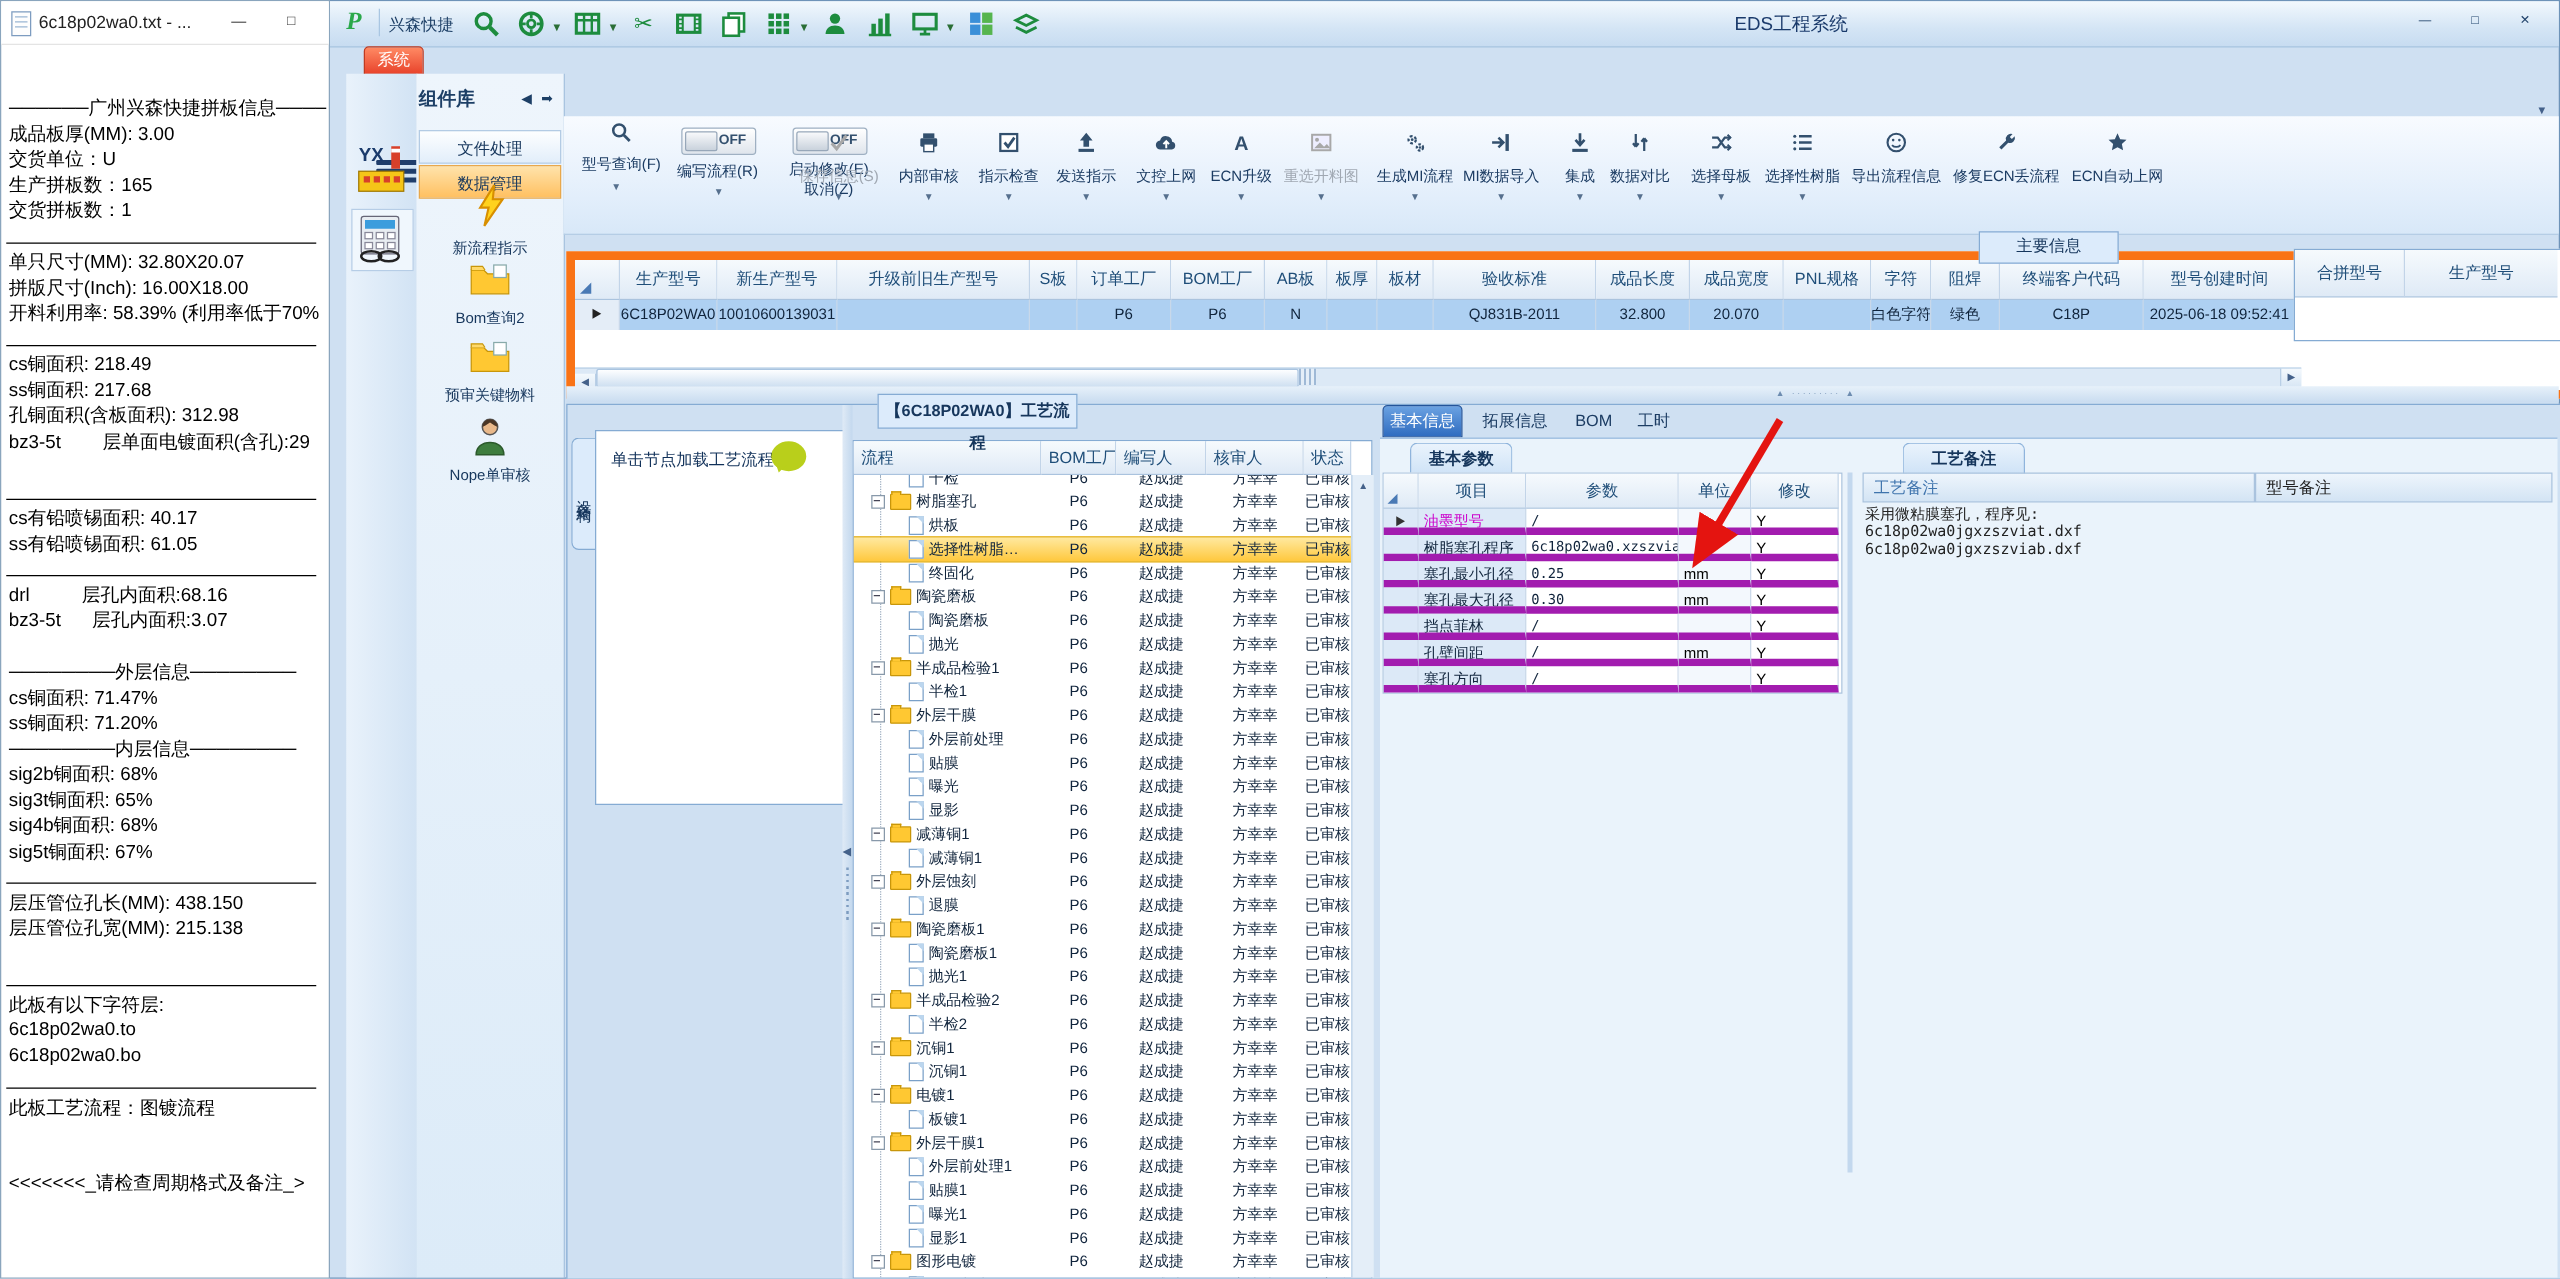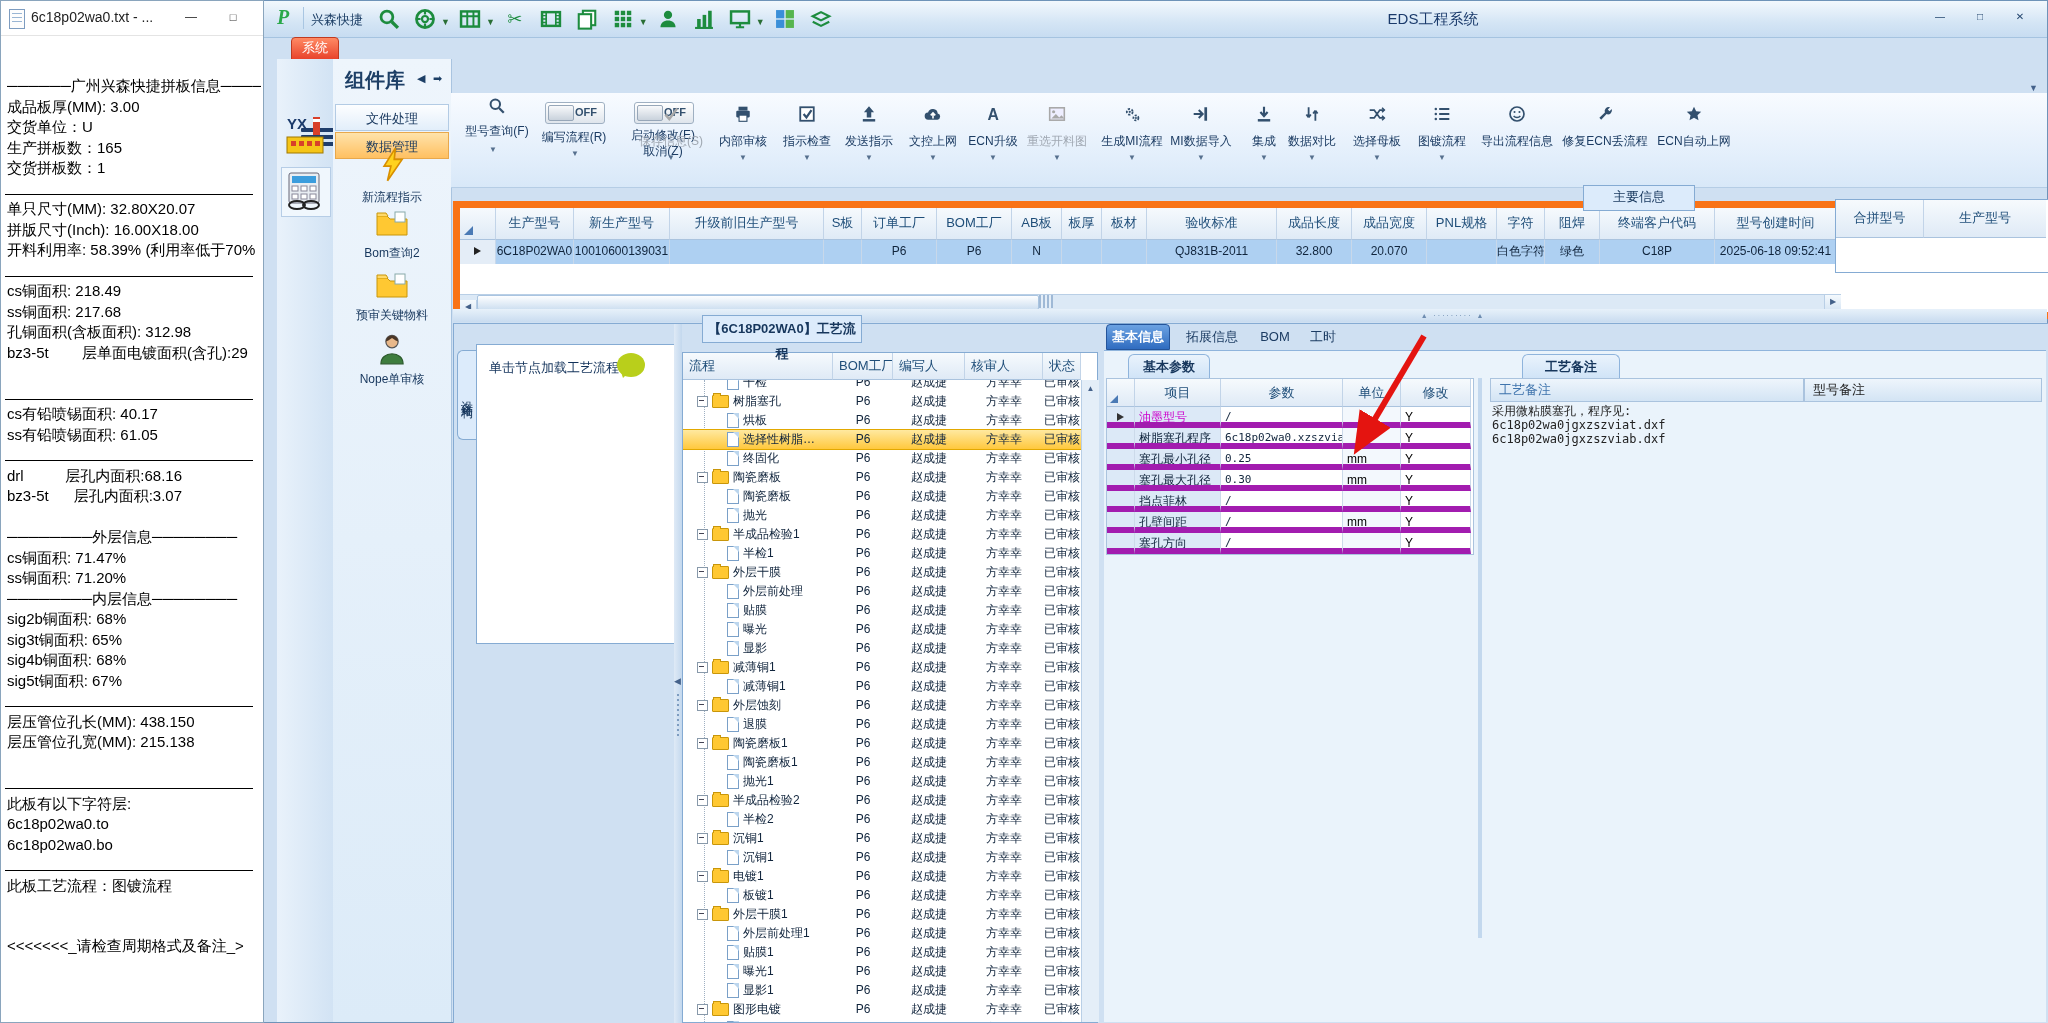--- a/index.html
+++ b/index.html
@@ -22,21 +22,21 @@
   
   #sys-tab{left:28px;top:36px;width:46px;height:21px;border-radius:4px 4px 0 0;
      background:linear-gradient(#ff8a64,#e8432b);border:1px solid #c03a20;color:#fff;
      font-size:13px;text-align:center;line-height:20px;}
   
   #strip{left:14px;top:58px;width:56px;height:963px;background:linear-gradient(90deg,#e9f2fb,#d2e3f4);border-right:1px solid #b6cde6;}
   #hamburger{left:24px;top:66px;width:34px;height:26px;}
   #hamburger div{height:4px;background:#1f3d6b;margin:3px 0;border-radius:1px;}
   
   #panel{left:70px;top:58px;width:118px;height:963px;background:linear-gradient(#eef5fc,#dcebf8);border-right:1px solid #a9c4e0;}
-  #panel-head{left:0;top:4px;width:118px;height:34px;font-weight:bold;font-size:20px;color:#1d3f66;line-height:34px;padding-left:12px;box-sizing:border-box;}
+  #panel-head{left:0;top:4px;width:118px;height:34px;font-weight:bold;font-size:15px;color:#1d3f66;line-height:34px;padding-left:2px;box-sizing:border-box;}
   .panel-arr{font-size:11px;color:#1d3f66;top:13px;}
   .panel-btn{left:2px;width:114px;height:27px;text-align:center;line-height:27px;font-size:13px;color:#16365c;
      background:linear-gradient(#fdfeff,#e2eefa);border:1px solid #b3cbe4;box-sizing:border-box;}
   .panel-btn.active{background:linear-gradient(#ffe2a8,#ffc want);background:linear-gradient(#ffe3ab,#ffc061);border-color:#e8a84c;}
   .pitem{left:0;width:118px;text-align:center;}
   .pitem .lab{font-size:12px;color:#16365c;margin-top:2px;}
   .pitem .ic{display:inline-block;}
   
   #doc-tab{left:195px;top:63px;width:106px;height:29px;background:linear-gradient(#ffffff,#eef5fc);
      border:1px solid #8fb0d8;border-bottom:none;border-radius:3px 3px 0 0;font-size:13px;font-weight:bold;color:#16365c;
@@ -102,21 +102,21 @@
   .t-cell{display:inline-block;height:19px;font-size:12px;color:#10243c;line-height:18px;overflow:hidden;white-space:nowrap;vertical-align:top;box-sizing:border-box;}
   .exp{display:inline-block;width:9px;height:9px;border:1px solid #8899aa;background:#fff;position:relative;margin:0 4px 1px 0;vertical-align:middle;}
   .exp:after{content:"";position:absolute;left:1px;top:3px;width:5px;height:1px;background:#445;}
   .fold{display:inline-block;width:15px;height:11px;background:#ffc832;border:1px solid #c8960a;border-radius:1px;position:relative;margin-right:4px;vertical-align:middle;}
   .fold:before{content:"";position:absolute;left:0;top:-3px;width:6px;height:2px;background:#ffc832;border:1px solid #c8960a;border-bottom:none;}
   .leafic{display:inline-block;width:10px;height:13px;background:#fff;border:1px solid #7aa0c8;position:relative;margin-right:4px;vertical-align:middle;}
   .leafic:before{content:"";position:absolute;right:-1px;top:-1px;border:3px solid #bcd6ee;border-left-color:transparent;border-bottom-color:transparent;}
   #tree-sb{left:398px;top:27px;width:17px;height:642px;background:#e4eef8;border-left:1px solid #b9cfe6;}
   
   .dtab{top:0px;height:26px;font-size:13px;text-align:center;box-sizing:border-box;}
-  .dtab.sel{background:linear-gradient(#6ba2e2,#2f6cc0);color:#fff;font-weight:bold;border:1px solid #24549a;border-radius:4px 4px 0 0;line-height:24px;}
+  .dtab.sel{background:linear-gradient(#6ba2e2,#2f6cc0);color:#fff;font-weight:normal;border:1px solid #24549a;border-radius:4px 4px 0 0;line-height:24px;}
   .dtab.plain{color:#1c3c63;line-height:26px;}
   .subtab{height:24px;background:linear-gradient(#eaf3fc,#cfe3f7);border:1px solid #8fb4dc;border-bottom:none;border-radius:6px 6px 0 0;
      font-size:13px;font-weight:bold;color:#16365c;text-align:center;line-height:23px;}
   #param-grid{left:652px;top:54px;width:366px;background:#fff;border:1px solid #aac3de;box-sizing:content-box;}
   .pg-hcell{display:inline-block;height:28px;box-sizing:border-box;border-right:1px solid #c2d4e8;border-bottom:1px solid #aac3de;
      background:linear-gradient(#f6fafd,#dfeaf6);font-size:13px;color:#1f4e79;text-align:center;line-height:27px;vertical-align:top;position:relative;}
   .pg-cell{display:inline-block;height:21px;box-sizing:border-box;border-right:1px solid #ccdaea;border-bottom:6px solid #a21caf;
      font-size:12px;line-height:20px;overflow:hidden;white-space:nowrap;vertical-align:top;padding-left:4px;}
   .pg-item{background:#dce9f7;color:#10243c;}
   .pg-val{color:#10243c;font-family:"DejaVu Sans Mono",monospace;font-size:11px;}
@@ -460,21 +460,21 @@
         </div>
         <div class="rb-btn abs" style="left: 943px;">
           <div class="ic" style="display: flex; justify-content: center;">
             <svg width="18" height="18" viewBox="0 0 16 16">
               <path d="M5.5 3.5h9M5.5 8h9M5.5 12.5h9" stroke="#33506e" stroke-width="1.8"></path>
               <circle cx="2.5" cy="3.5" r="1.1" fill="#33506e"></circle>
               <circle cx="2.5" cy="8" r="1.1" fill="#33506e"></circle>
               <circle cx="2.5" cy="12.5" r="1.1" fill="#33506e"></circle>
             </svg>
           </div>
-   <div class="rb-lab">图镀流程</div>
+   <div class="rb-lab">选择性树脂</div>
           <div class="dd">▼</div>
         </div>
         <div class="rb-btn abs" style="left: 1018px;">
           <div class="ic" style="display: flex; justify-content: center;">
             <svg width="18" height="18" viewBox="0 0 16 16">
               <circle cx="8" cy="8" r="6.2" fill="none" stroke="#33506e" stroke-width="1.5"></circle>
               <circle cx="5.8" cy="6.3" r=".9" fill="#33506e"></circle>
               <circle cx="10.2" cy="6.3" r=".9" fill="#33506e"></circle>
               <path d="M5 9.8a4 4 0 006 0" fill="none" stroke="#33506e" stroke-width="1.3"></path>
             </svg>

